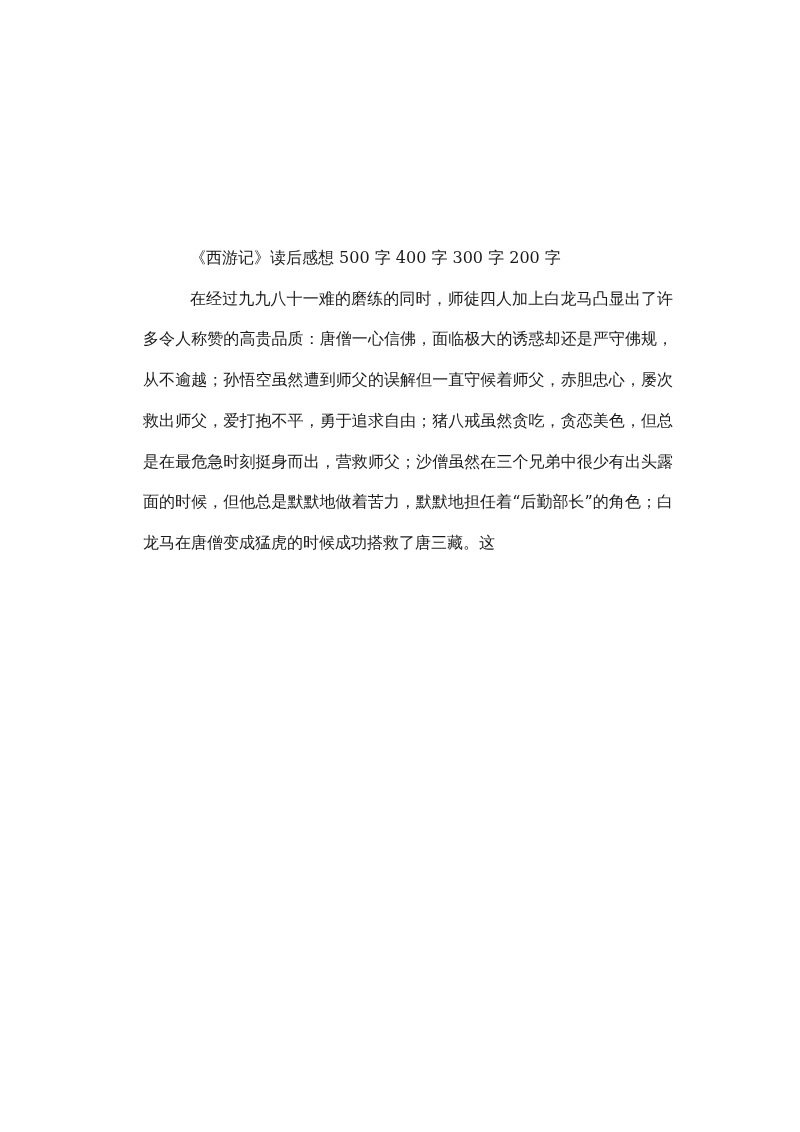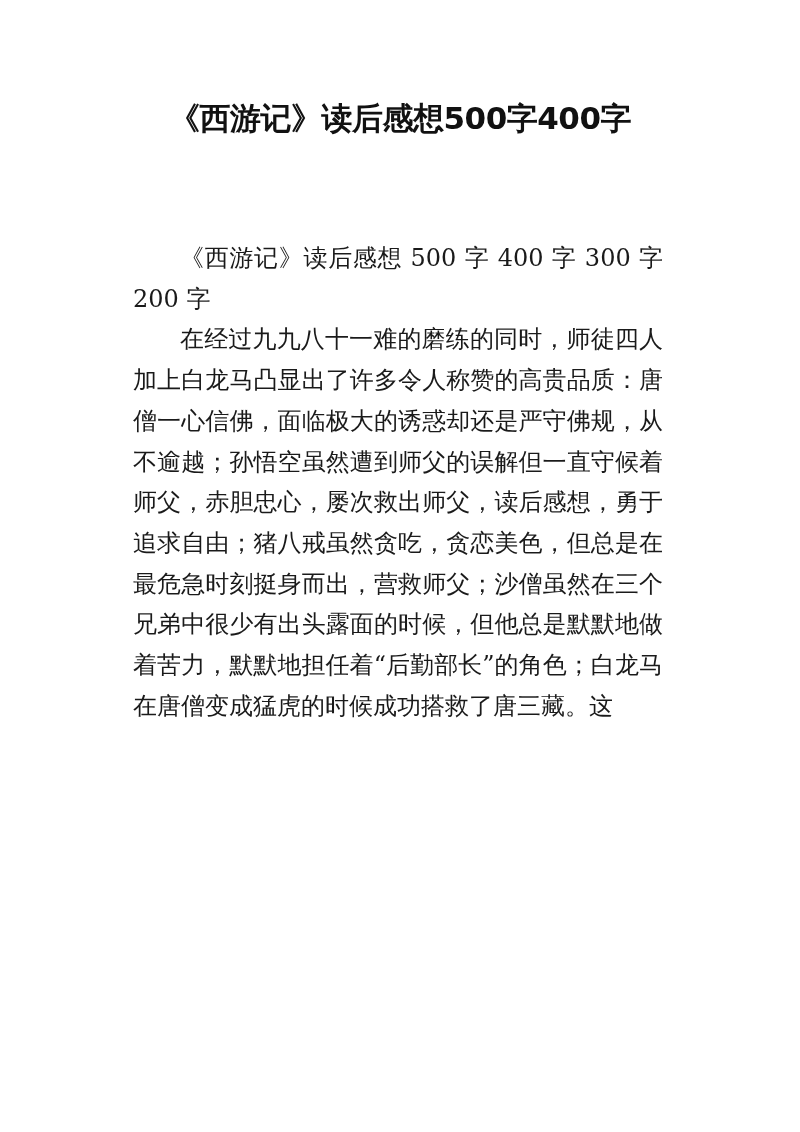--- a/index.html
+++ b/index.html
@@ -5,33 +5,32 @@
   html, body { margin: 0; padding: 0; background: #ffffff; }
   body { width: 800px; height: 1132px; position: relative; overflow: hidden; }
   .page { position: absolute; left: 0; top: 0; width: 800px; height: 1132px; background: #ffffff; }
   .title {
     position: absolute; left: 100px; top: 98px; width: 600px;
     text-align: center; font-family: "DejaVu Sans", "Liberation Sans", sans-serif;
     font-weight: bold; font-size: 31px; line-height: 40px; color: #111111;
     letter-spacing: -0.5px;
   }
   .body {
-    position: absolute; left: 133px; top: 238px; width: 530px;
+    position: absolute; left: 143px; top: 238px; width: 530px;
     font-family: "DejaVu Serif", "Liberation Serif", serif;
-    font-size: 24px; line-height: 40.7px; color: #1a1a1a;
+    font-size: 16px; line-height: 40.7px; color: #1a1a1a;
   }
   .body p { margin: 0; text-align: justify; text-align-last: left; }
   .indent { text-indent: 47px; }
   .indent-sub { text-indent: 60px; }
 </style>
 </head>
 <body>
 
 <div class="page">
   <div class="title">
-    <div>《西游记》读后感想500字400字</div>
   </div>
 
   <div class="body">
     <p class="indent">《西游记》读后感想 500 字 400 字 300 字 200 字</p>
-    <p class="indent">在经过九九八十一难的磨练的同时，师徒四人加上白龙马凸显出了许多令人称赞的高贵品质：唐僧一心信佛，面临极大的诱惑却还是严守佛规，从不逾越；孙悟空虽然遭到师父的误解但一直守候着师父，赤胆忠心，屡次救出师父，读后感想，勇于追求自由；猪八戒虽然贪吃，贪恋美色，但总是在最危急时刻挺身而出，营救师父；沙僧虽然在三个兄弟中很少有出头露面的时候，但他总是默默地做着苦力，默默地担任着“后勤部长”的角色；白龙马在唐僧变成猛虎的时候成功搭救了唐三藏。这</p>
+    <p class="indent">在经过九九八十一难的磨练的同时，师徒四人加上白龙马凸显出了许多令人称赞的高贵品质：唐僧一心信佛，面临极大的诱惑却还是严守佛规，从不逾越；孙悟空虽然遭到师父的误解但一直守候着师父，赤胆忠心，屡次救出师父，爱打抱不平，勇于追求自由；猪八戒虽然贪吃，贪恋美色，但总是在最危急时刻挺身而出，营救师父；沙僧虽然在三个兄弟中很少有出头露面的时候，但他总是默默地做着苦力，默默地担任着“后勤部长”的角色；白龙马在唐僧变成猛虎的时候成功搭救了唐三藏。这</p>
   </div>
 </div>
 
 </body></html>

